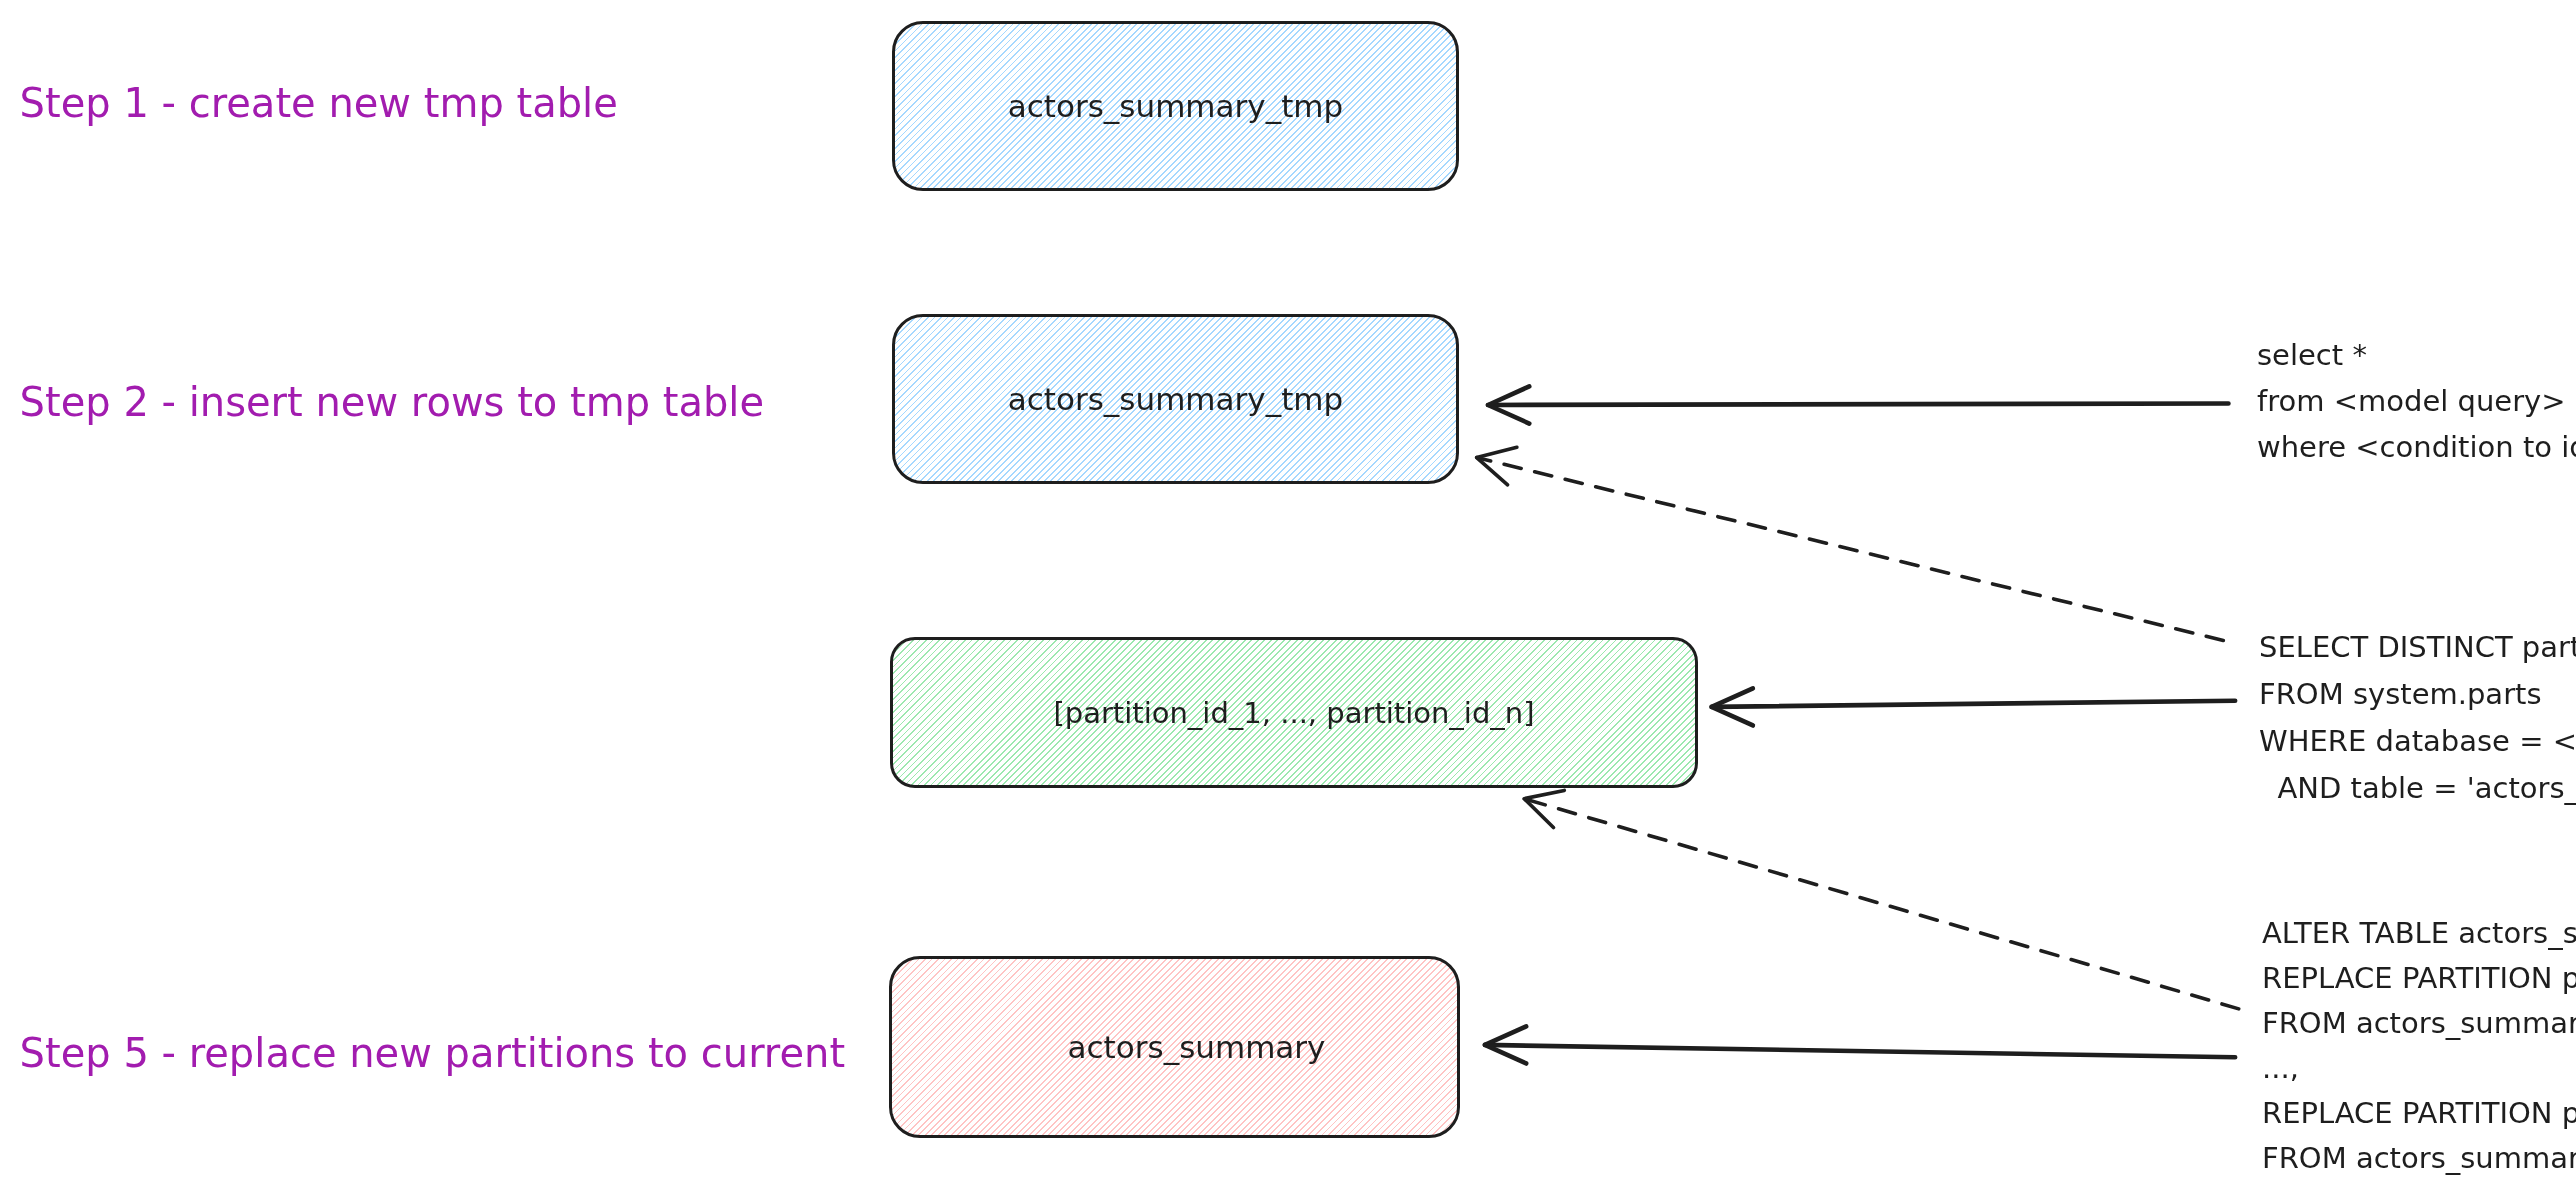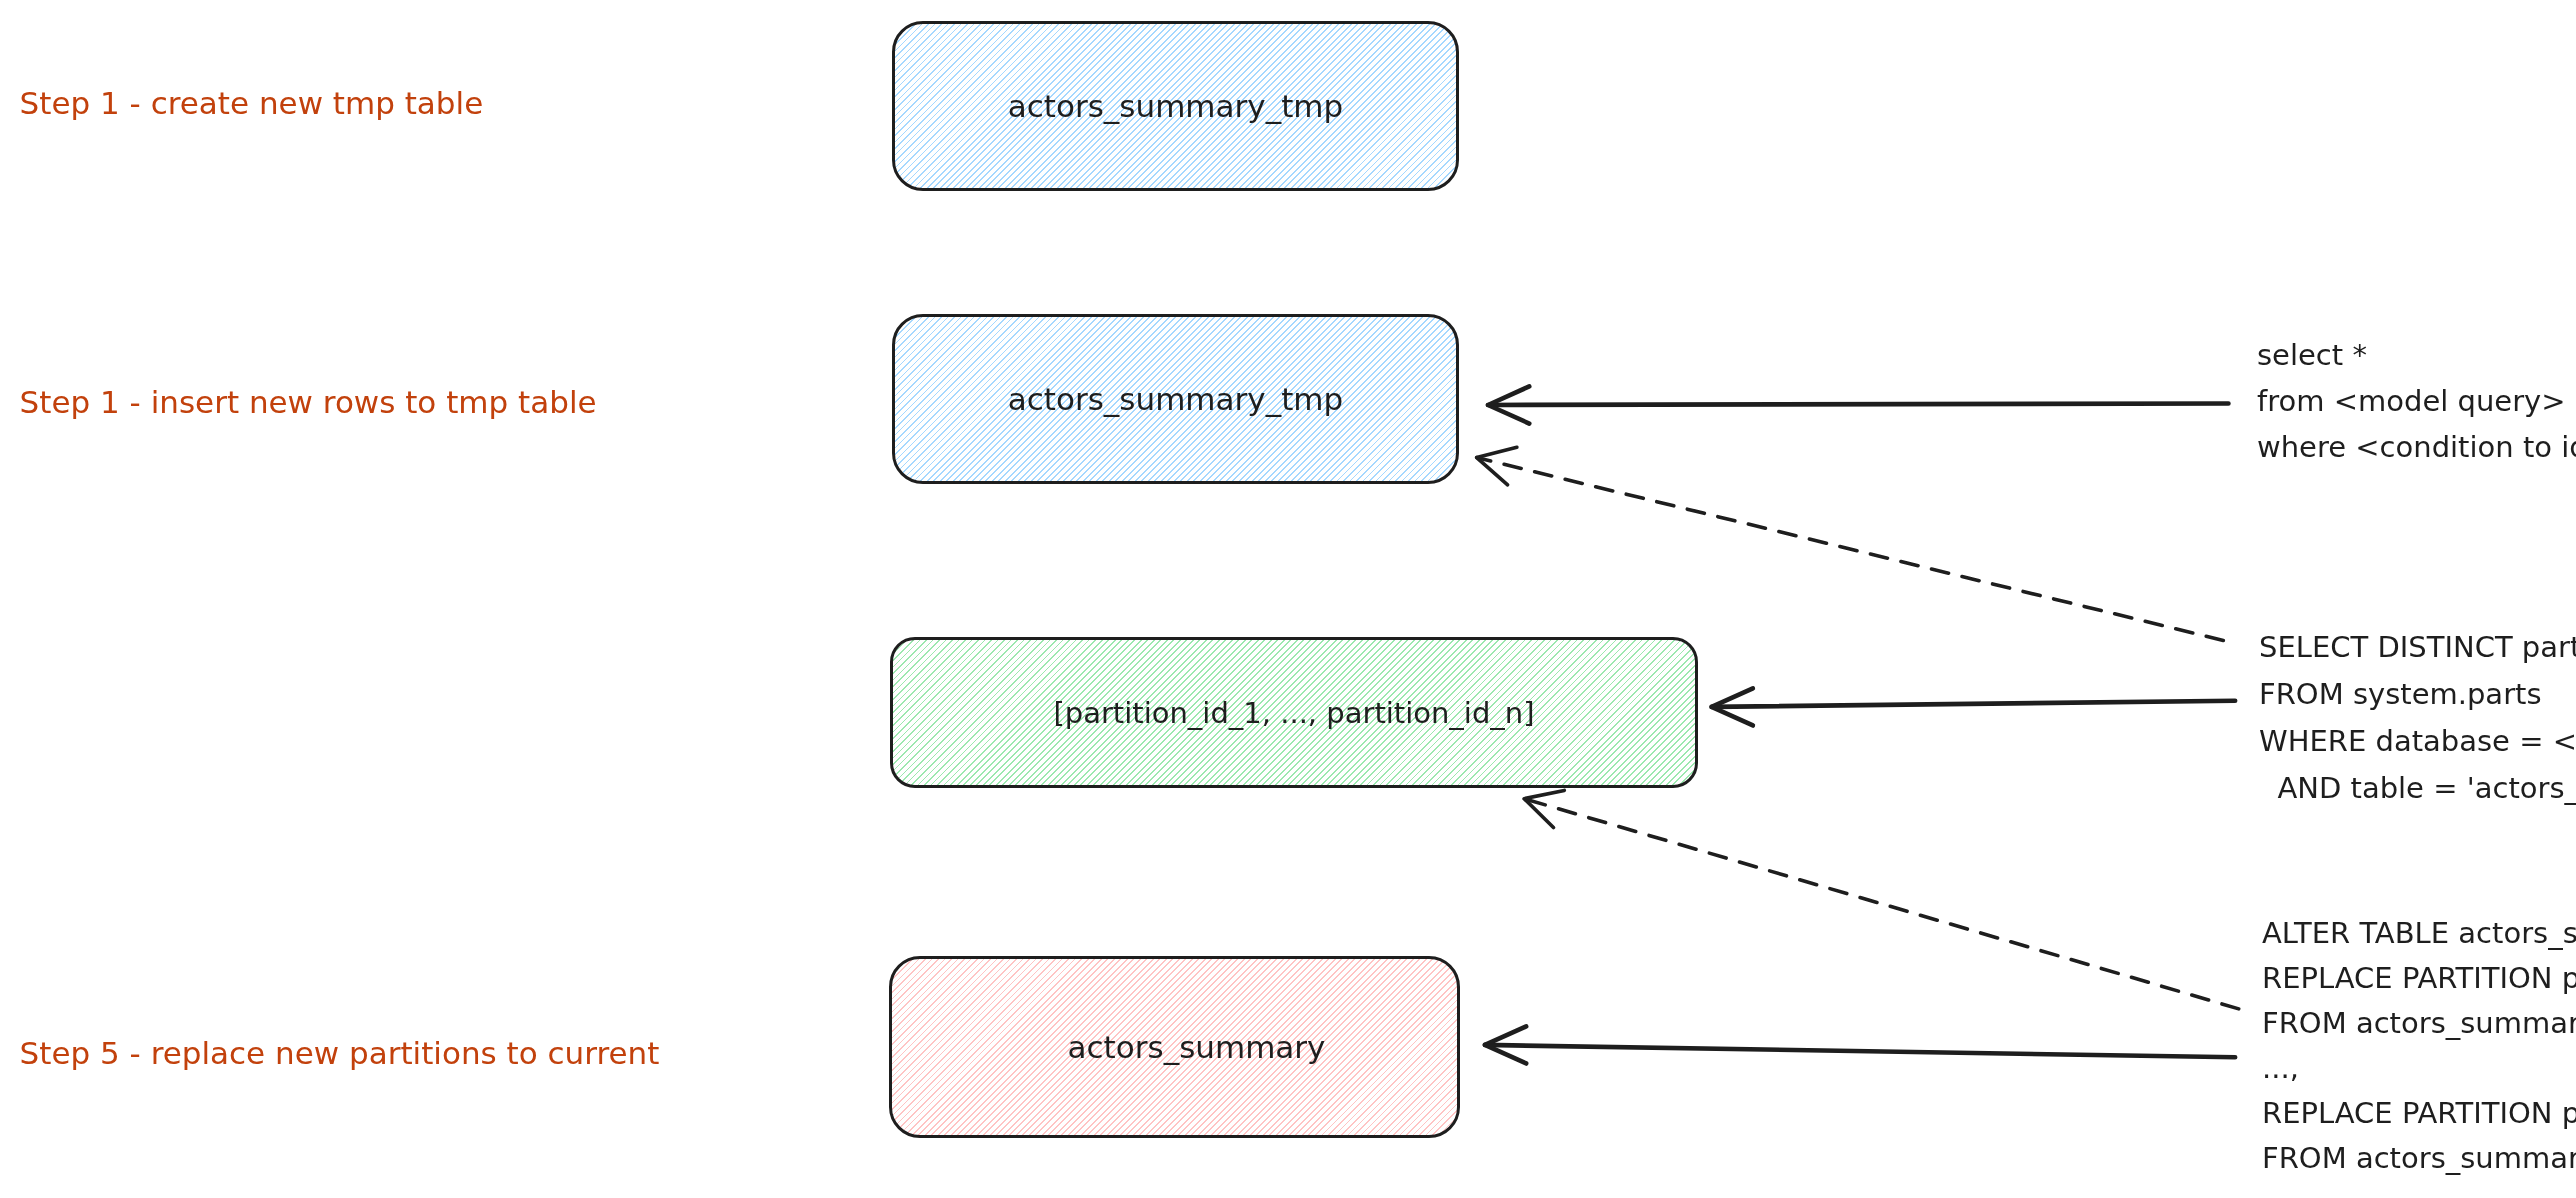--- a/index.html
+++ b/index.html
@@ -19,24 +19,24 @@
   .overlay {
     position: absolute;
     left: 0; top: 0;
     width: 3650px;
     height: 1199px;
     pointer-events: none;
   }
   .step-label {
     position: absolute;
     left: 19.6px;
-    font-size: 31px;
+    font-size: 40px;
     line-height: 41px;
     white-space: nowrap;
-    color: #c2410c;
+    color: #a21caf;
   }
   .node {
     position: absolute;
     border: 3.1px solid #1e1e1e;
     display: flex;
     align-items: center;
     justify-content: center;
     font-size: 31px;
     white-space: nowrap;
     background-color: #ffffff;
@@ -121,21 +121,21 @@
       <polyline class="arrow-head thin" points="3015,1606 2958,1550 3036,1534"></polyline>
     </g>
 
     <g>
       <line class="arrow-line" x1="4338" y1="2052" x2="2882" y2="2028"></line>
       <polyline class="arrow-head" points="2962,1992 2882,2028 2962,2064"></polyline>
     </g>
   </svg>
 
   <div class="step-label" style="top:83px">Step 1 - create new tmp table</div>
-  <div class="step-label" style="top:382px">Step 1 - insert new rows to tmp table</div>
+  <div class="step-label" style="top:382px">Step 2 - insert new rows to tmp table</div>
   <div class="step-label" style="top:1033px">Step 5 - replace new partitions to current</div>
 
   <div class="node blue" style="left:892px; top:20.6px;   width:567px; height:170px; border-radius:31px;">
     <span>actors_summary_tmp</span>
   </div>
 
   <div class="node blue" style="left:892px; top:314px;  width:567px; height:170px; border-radius:31px;">
     <span>actors_summary_tmp</span>
   </div>
 

